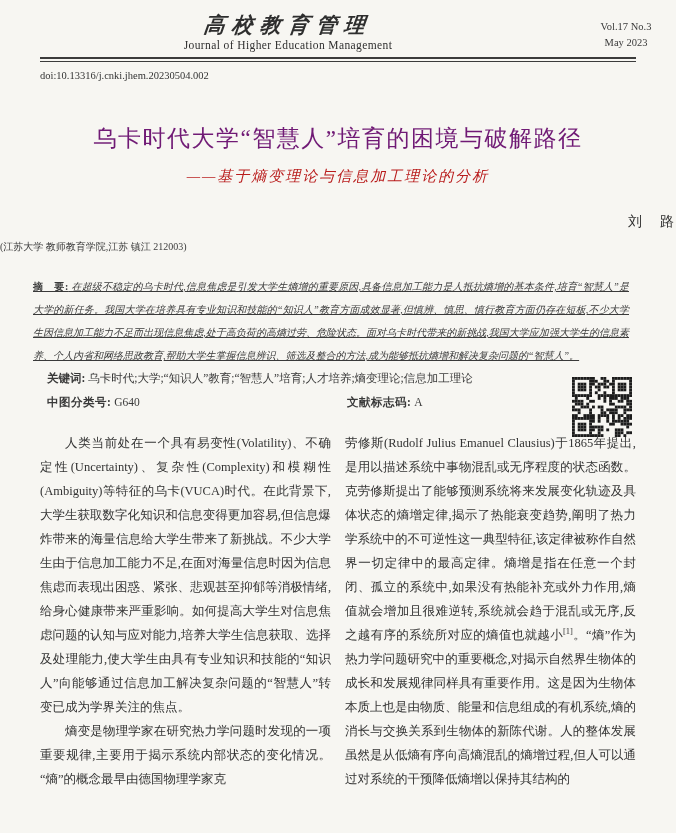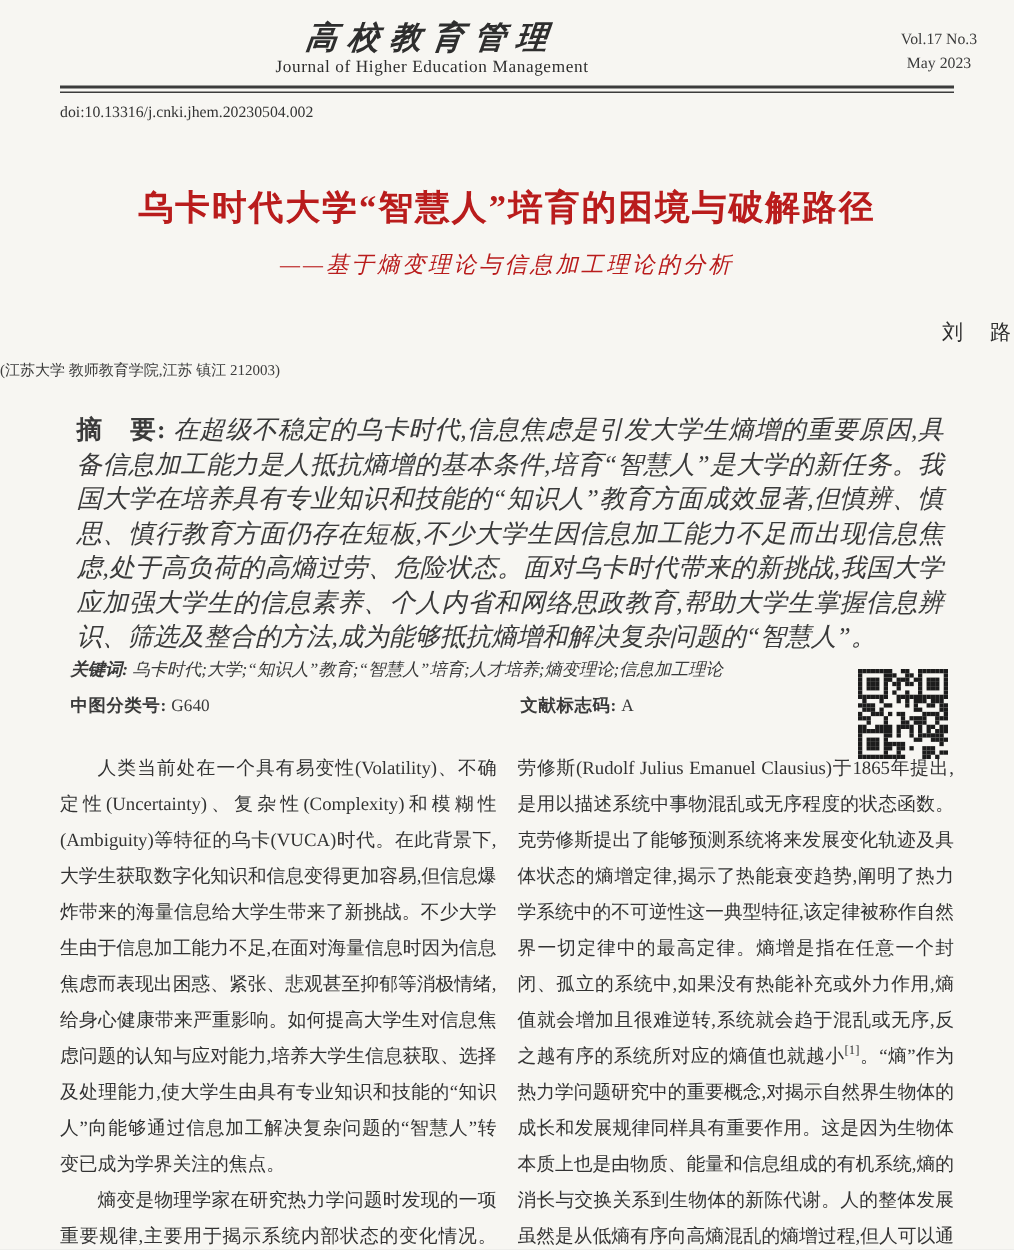--- a/index.html
+++ b/index.html
@@ -29,28 +29,28 @@
   }
   .masthead-en{font-size:11.5px;letter-spacing:.4px;margin-top:2px;color:#2e2e2e;}
   .double-rule{
     margin:6px 40px 0 40px;
     border-top:2.5px solid #3c3c3c;
     border-bottom:1px solid #3c3c3c;
     height:2px;
   }
   .doi-line{margin:8px 40px 0 40px;font-size:10.5px;color:#333;}
   
-  .title{margin-top:42px;text-align:center;font-size:23px;font-weight:700;letter-spacing:1.5px;color:#b91c1c;}
+  .title{margin-top:42px;text-align:center;font-size:23px;font-weight:400;letter-spacing:1.5px;color:#701a75;}
   .subtitle{margin-top:13px;text-align:center;font-size:15px;font-style:italic;letter-spacing:2px;color:#b91c1c;}
   .author{margin-top:27px;text-align:right;font-size:14px;letter-spacing:2px;color:#2e2e2e;}
   .affiliation{margin-top:9px;font-size:10px;color:#3d3d3d;}
   
-  .abstract-block{margin:21px 47px 0 51px;font-size:17px;line-height:23px;text-align:justify;font-style:italic;color:#3a3a3a;}
+  .abstract-block{margin:21px 47px 0 33px;font-size:10px;line-height:23px;text-align:justify;font-style:italic;color:#3a3a3a;text-decoration:underline;}
   .abstract-block b,.meta b{font-style:normal;font-weight:bold;letter-spacing:.5px;}
-  .kw-line{margin:0 47px;font-size:11.5px;line-height:23px;font-style:italic;color:#3a3a3a;}
+  .kw-line{margin:0 47px;font-size:11.5px;line-height:23px;color:#3a3a3a;}
   .meta{position:relative;margin:1px 47px 0 47px;font-size:11.5px;line-height:23px;color:#3a3a3a;}
   .meta-row{display:flex;}
   .meta-cell-l{width:300px;}
   .meta-cell-r{flex:1;white-space:nowrap;}
   .qr{position:absolute;right:-4px;top:-14px;width:62px;height:60px;}
   
   .bodycols{display:flex;gap:14px;margin:17px 40px 0 40px;height:371px;overflow:hidden;}
   .col{width:291px;font-size:12.5px;line-height:24px;text-align:justify;color:#333;}
   .col p{margin:0;}
   .indent{text-indent:2em;}

